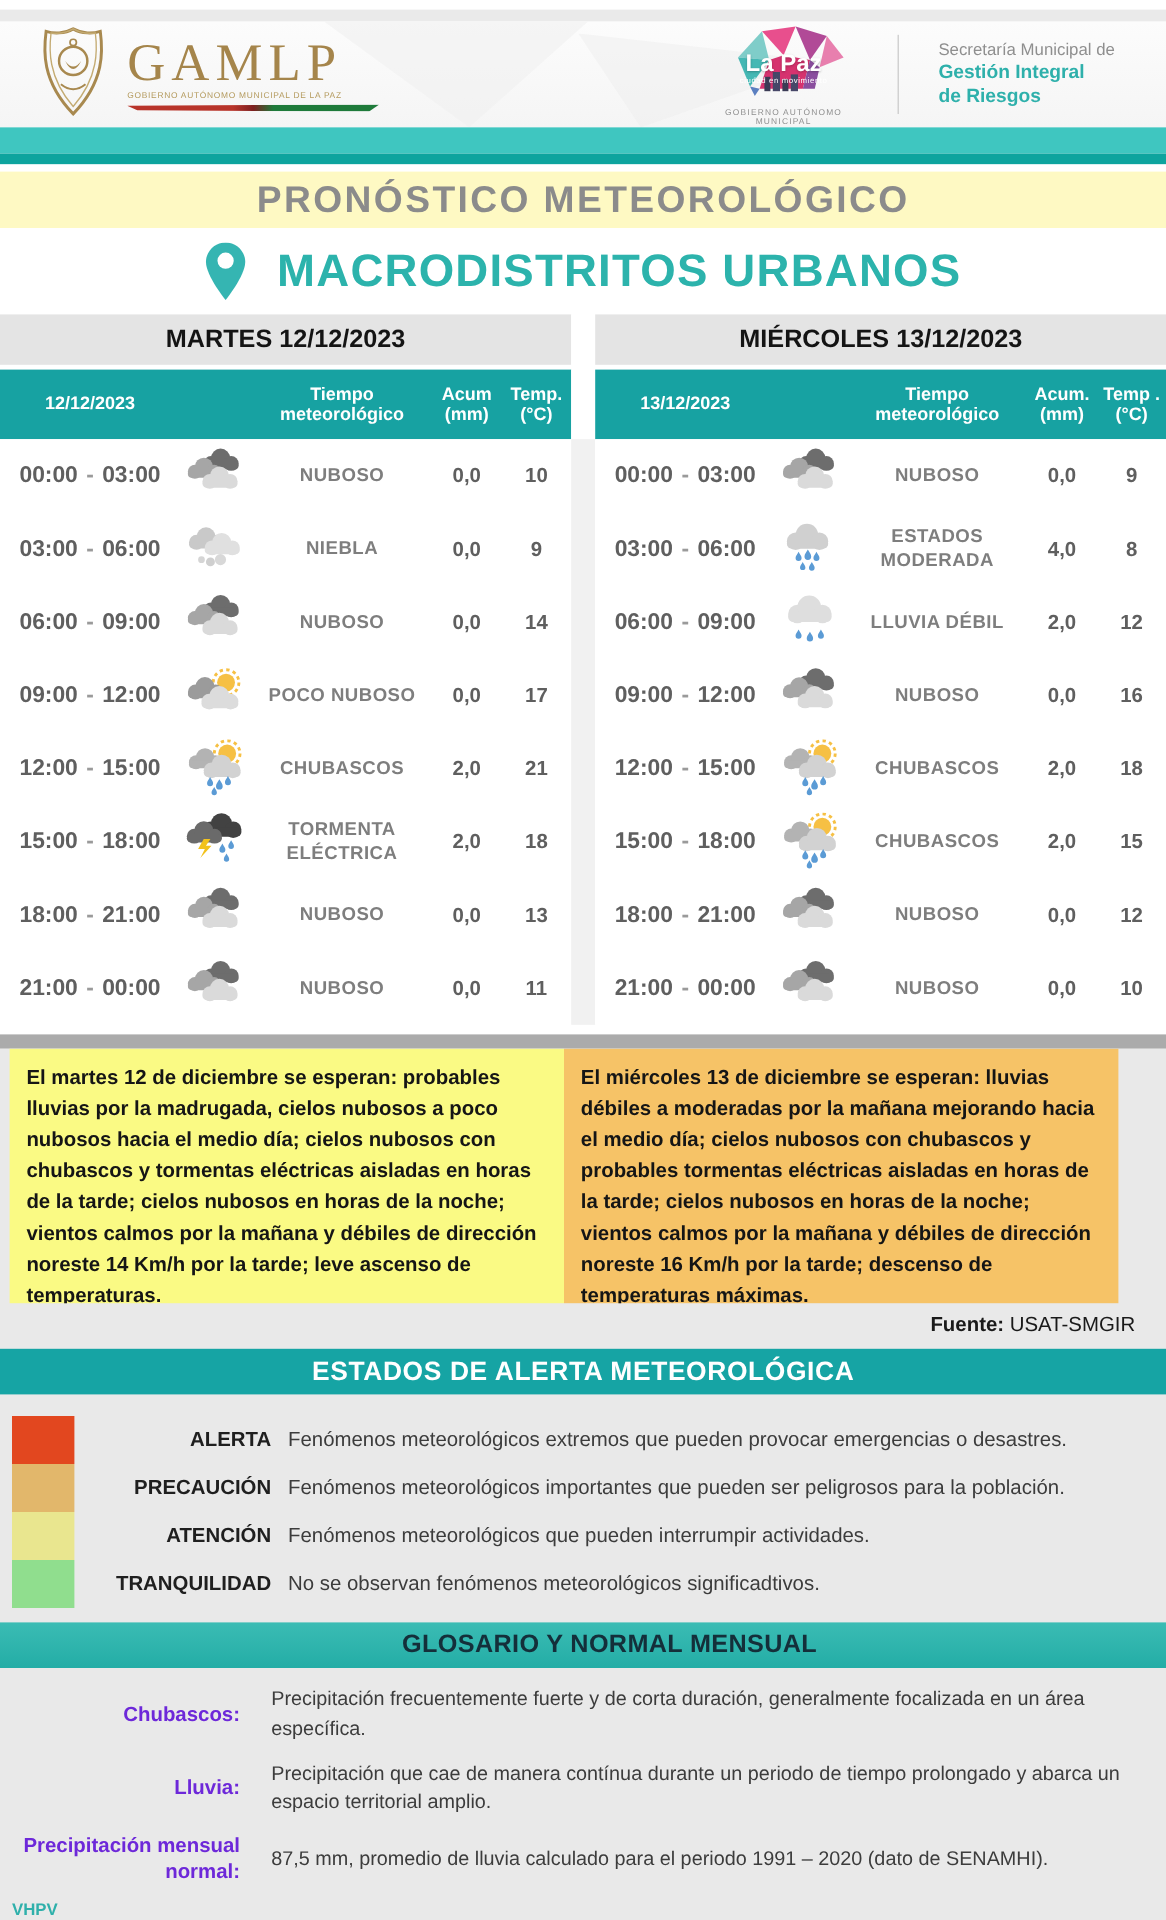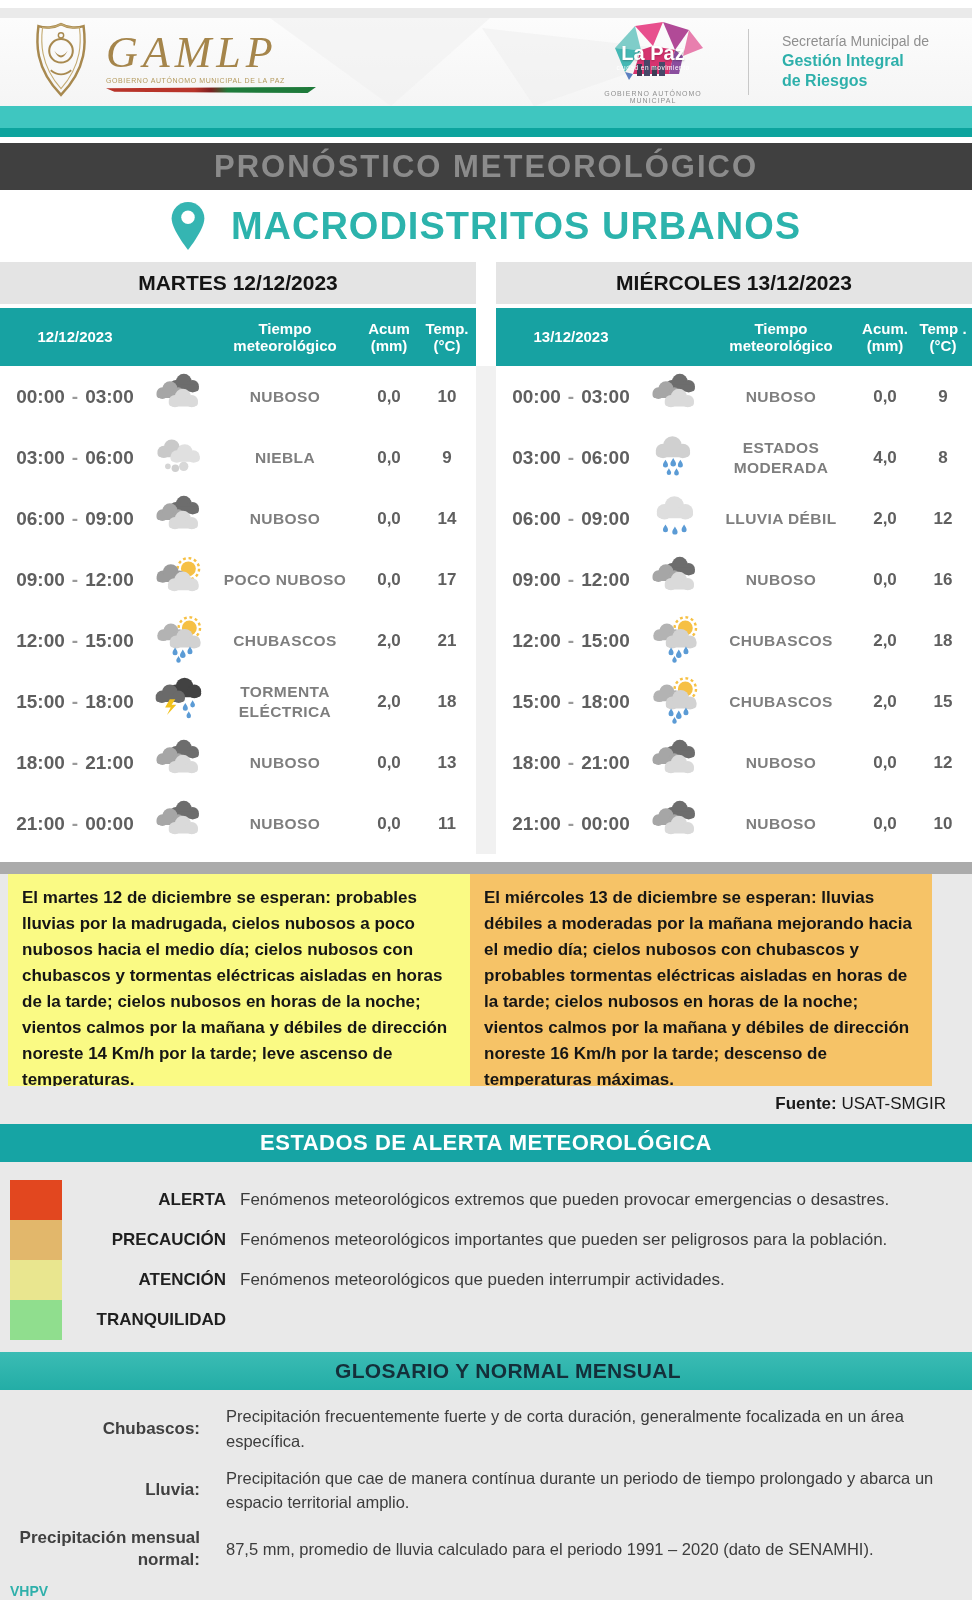--- a/index.html
+++ b/index.html
@@ -13,21 +13,21 @@
             justify-content:space-between; padding: 4px 20px 4px 30px;
             background: linear-gradient(180deg,#fcfcfc,#f5f5f5); overflow:hidden; }
   .header .deco1 { position:absolute; left:270px; top:0; width:220px; height:88px;
      background:#f0f0f0; clip-path: polygon(0 0,100% 0,55% 100%); opacity:.6; }
   .header .deco2 { position:absolute; left:430px; top:10px; width:260px; height:78px;
      background:#ededed; clip-path: polygon(20% 0,100% 30%,40% 100%); opacity:.5; }
 
   .gamlp { display:flex; align-items:center; gap:14px; position:relative; }
   .gamlp-text { display:flex; flex-direction:column; }
   .gamlp-word { font-family:"Liberation Serif", serif; font-size: 44px; line-height: 44px;
-                color:#a5854b; letter-spacing: 5px; font-weight: normal; font-style: italic; }
+                color:#a5854b; letter-spacing: 5px; font-weight: normal; }
   .gamlp-sub { font-size: 7px; color:#b49a5d; letter-spacing: .6px; margin-top: 2px; }
   .gamlp-ribbon { height: 6px; margin-top: 3px; width: 210px;
      background: linear-gradient(90deg,#b8342a 0%,#b8342a 42%,#7d1f1f 50%,#1e7a3a 58%,#1e7a3a 100%);
      clip-path: polygon(0 20%, 100% 0, 96% 100%, 4% 80%); }
 
   .lapaz-group { display:flex; align-items:center; gap:33px; position:relative; }
   .lapaz-logo { position:relative; width:124px; text-align:center; }
   .lapaz-name { position:absolute; top:22px; left:0; right:0; text-align:center;
                 color:#fff; font-weight:bold; font-size:20px; text-shadow:0 1px 2px rgba(0,0,0,.25); }
   .lapaz-tag { position:absolute; top:44px; left:0; right:0; text-align:center;
@@ -35,21 +35,21 @@
   .lapaz-foot { font-size:7px; color:#8f8f8f; letter-spacing:1px; margin-top:2px; }
   .hdr-divider { width:1px; height:66px; background:#c8c8c8; }
   .secretariat { display:flex; flex-direction:column; line-height:1.25; min-width:170px; }
   .secr-1 { color:#8f8f8f; font-size:14px; }
   .secr-2, .secr-3 { color:#2eb0ab; font-size:16px; font-weight:bold; }
 
   
   .band-light { height: 22px; background:#3fc6c0; }
   .band-dark { height: 9px; background:#0da49e; }
   .gap6 { height:6px; background:#fff; }
-  .title-band { height: 47px; background:#404040; text-align:center; }
+  .title-band { height: 47px; background:#fef9c3; text-align:center; }
   .title-band span { font-size: 31px; font-weight: bold; color:#8b8b8b;
                      letter-spacing: 2px; line-height: 47px; }
   .subtitle-row { height: 72px; display:flex; align-items:center; justify-content:center; gap:26px; }
   .subtitle-row .pin { flex:0 0 auto; margin-top:4px; }
   .subtitle { font-size: 38px; font-weight: bold; color:#2cb3ac; letter-spacing:1px; }
 
   
   .two-col { display:grid; grid-template-columns: 476px 20px 476px; }
   .gutter-w { background:#ffffff; }
   .gutter-g { background:#f1f1f1; }
@@ -86,21 +86,21 @@
   .alert-swatch { width:52px; height:40px; }
   .alert-label { text-align:right; font-weight:bold; font-size:17px; color:#1f1f1f; white-space:nowrap; }
   .alert-desc { font-size:17px; color:#3c3c3c; padding-right:16px; }
 
   .gloss-band { height: 38px; background: linear-gradient(180deg,#3bbcb4,#23ada6);
                 display:flex; align-items:center; justify-content:center; }
   .gloss-band span { color:#142f3a; font-weight:bold; font-size:21px; letter-spacing:.3px;margin-left:44px; }
   .gloss-list { padding: 14px 0 0 0; }
   .gloss-item { display:grid; grid-template-columns: 200px 1fr; column-gap:26px;
                 align-items:center; margin-bottom: 12px; padding-right: 26px; }
-  .gloss-term { text-align:right; font-weight:bold; font-size:17px; color:#404040; line-height:1.3; }
+  .gloss-term { text-align:right; font-weight:bold; font-size:17px; color:#6d28d9; line-height:1.3; }
   .gloss-def { font-size:16.5px; color:#3c3c3c; line-height:1.5; }
   .vhpv { font-size:14px; font-weight:bold; color:#2fb0ab; margin: 2px 0 0 10px; padding-bottom:6px; }
 </style>
 </head>
 <body>
 
 <div class="page">
 
   <div class="top-strip"></div>
 
@@ -685,20 +685,21 @@
           <div class="alert-desc">Fenómenos meteorológicos importantes que pueden ser peligrosos para la población.</div>
         </div>
         <div class="alert-item">
           <div class="alert-swatch" style="background:#e9e68f"></div>
           <div class="alert-label">ATENCIÓN</div>
           <div class="alert-desc">Fenómenos meteorológicos que pueden interrumpir actividades.</div>
         </div>
         <div class="alert-item">
           <div class="alert-swatch" style="background:#90de8e"></div>
           <div class="alert-label">TRANQUILIDAD</div>
+          <div class="alert-desc">No se observan fenómenos meteorológicos significadtivos.</div>
         </div>
       </div>
 
     <div class="gloss-band">
       <span>GLOSARIO Y NORMAL MENSUAL</span>
     </div>
 
     <div class="gloss-list" id="gloss-list">
         <div class="gloss-item">
           <div class="gloss-term">Chubascos:</div>

